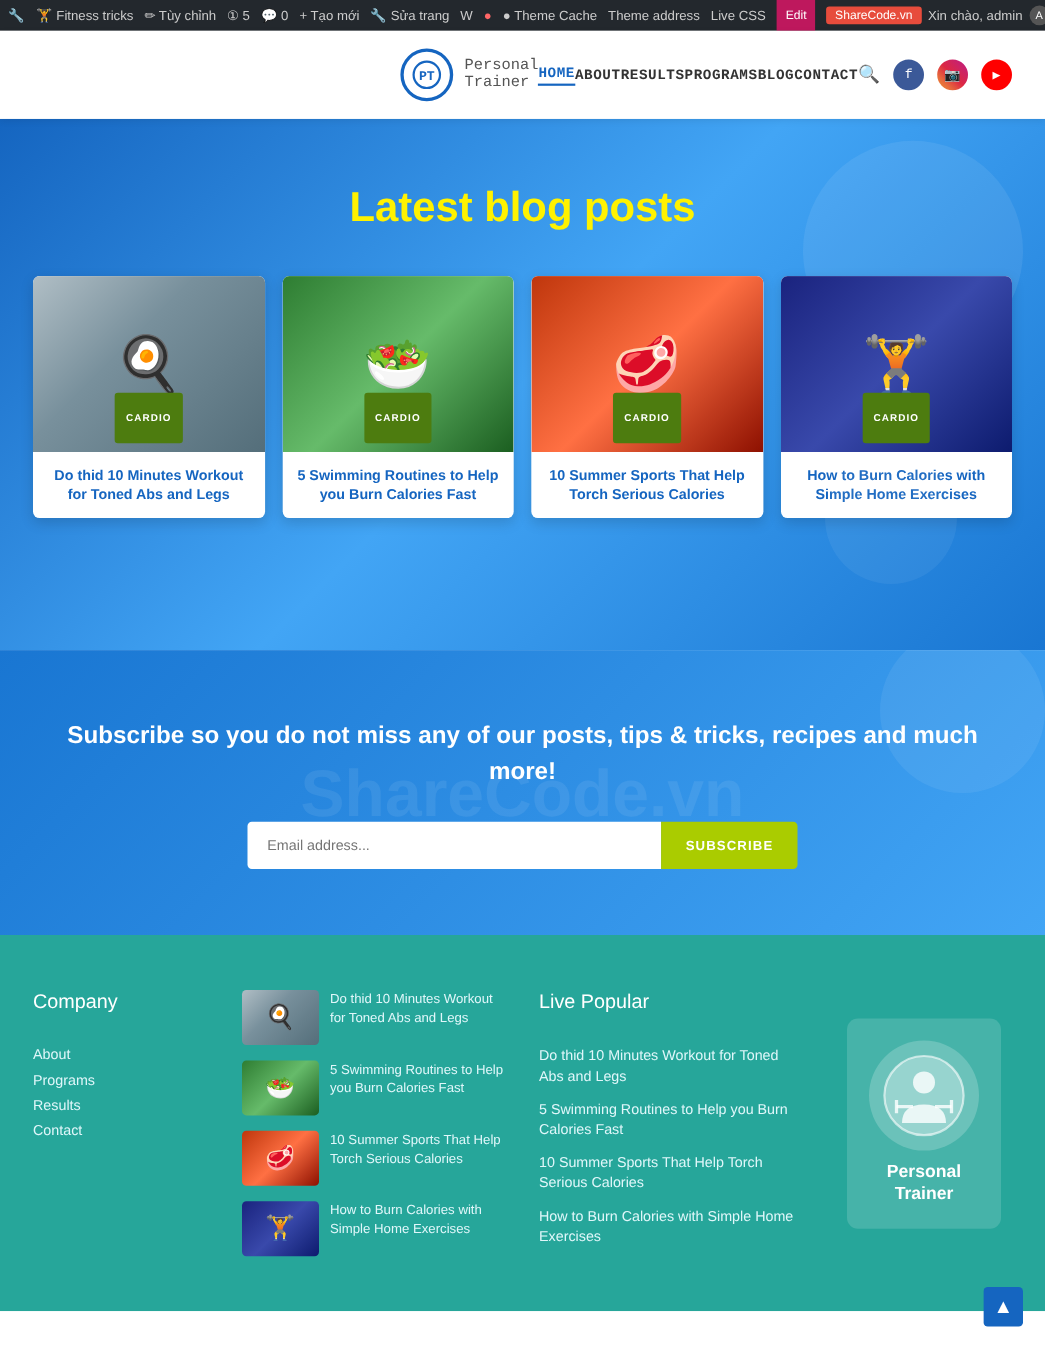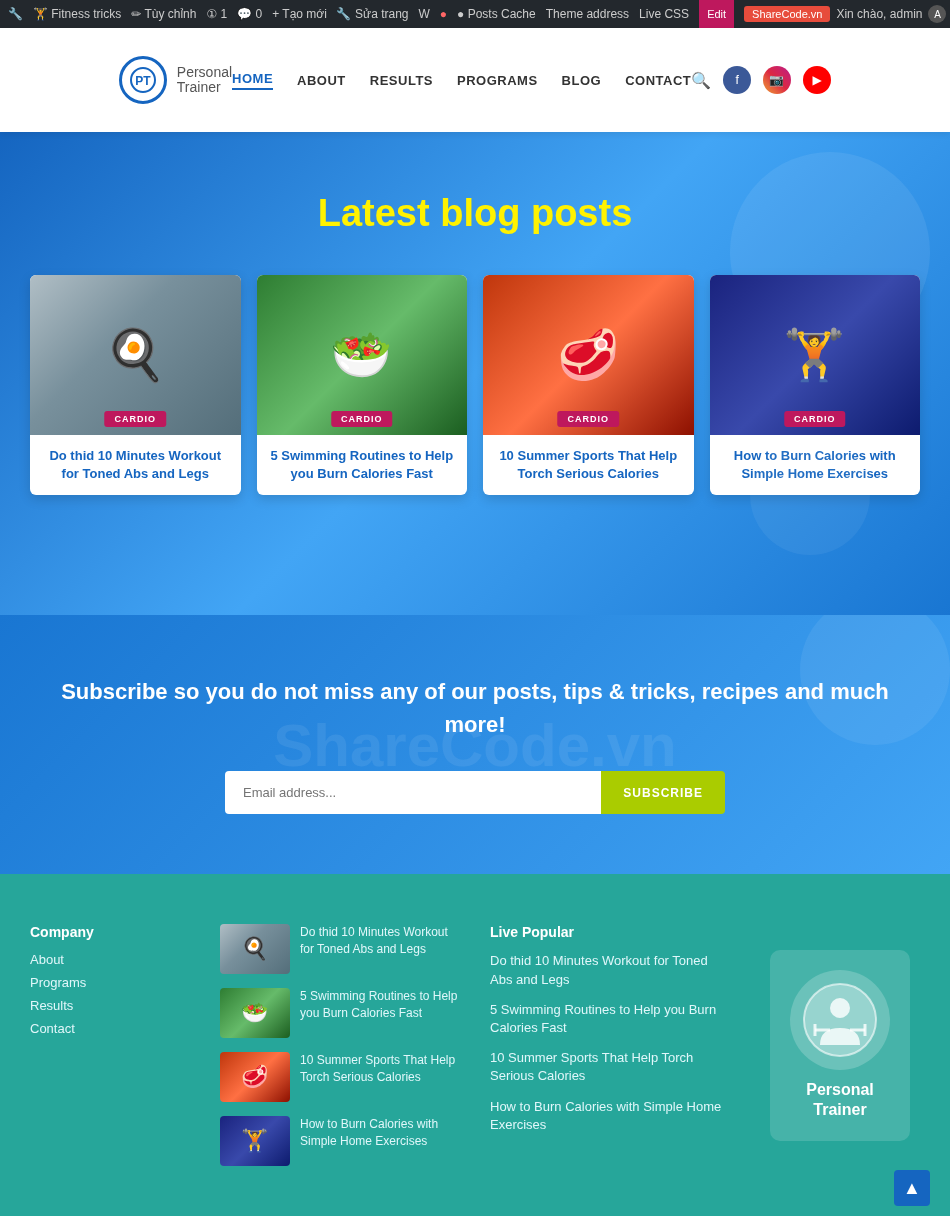--- a/index.html
+++ b/index.html
@@ -24,42 +24,43 @@
       padding: 19px 8px;
       border-radius: 3px;
       font-size: 11px;
     }
 
     
     .site-header {
       background: #fff;
       display: flex;
       align-items: center;
-      justify-content: center;
-      padding: 28px 30px;
+      justify-content: flex-end;
+      padding: 16px 30px;
       box-shadow: 0 2px 6px rgba(0,0,0,0.08);
       position: relative;
       z-index: 10;
+      font-family: Liberation Mono, monospace;
     }
     .logo-area {
       display: flex;
       align-items: center;
       gap: 10px;
     }
     .logo-circle {
       width: 48px; height: 48px;
       border: 3px solid #1565c0;
       border-radius: 50%;
       display: flex; align-items: center; justify-content: center;
       font-size: 20px; color: #1565c0; font-weight: bold;
     }
     .logo-text { font-size: 18px; font-weight: bold; color: #1a237e; line-height: 1.1; }
     .logo-text span { display: block; font-size: 14px; font-weight: normal; color: #555; }
 
-    .main-nav { display: flex; gap: 24px; align-items: center; }
+    .main-nav { display: flex; align-items: center; }
     .main-nav a {
       text-decoration: none; color: #333; font-size: 13px; font-weight: 600;
       letter-spacing: 0.5px; text-transform: uppercase;
     }
     .main-nav a.active { color: #1565c0; border-bottom: 2px solid #1565c0; padding-bottom: 2px; }
     .header-icons { display: flex; gap: 12px; align-items: center; }
     .header-icons .icon-btn { font-size: 16px; color: #333; cursor: pointer; text-decoration: none; }
     .social-icon { 
       width: 28px; height: 28px; border-radius: 50%; 
       display: flex; align-items: center; justify-content: center;
@@ -125,24 +126,24 @@
 
     .card-img-placeholder {
       width: 100%; height: 100%;
       display: flex; align-items: center; justify-content: center;
       font-size: 40px;
     }
     .card-badge {
       position: absolute;
       bottom: 8px; left: 50%;
       transform: translateX(-50%);
-      background: #be185d;
+      background: #4d7c0f;
       color: #fff;
       font-size: 9px; font-weight: bold;
-      padding: 3px 10px;
+      padding: 18px 10px;
       border-radius: 3px;
       text-transform: uppercase;
       letter-spacing: 1px;
     }
     .card-body { padding: 12px; }
     .card-title {
       font-size: 13px; font-weight: bold; color: #1565c0;
       line-height: 1.4; text-align: center;
     }
 
@@ -218,23 +219,23 @@
       padding: 50px 30px 20px;
       color: #fff;
     }
     .footer-grid {
       display: grid;
       grid-template-columns: 1fr 1.5fr 1.5fr 1fr;
       gap: 30px;
       margin-bottom: 30px;
     }
     .footer-col h4 {
-      font-size: 14px;
-      font-weight: bold;
-      margin-bottom: 12px;
+      font-size: 18px;
+      font-weight: normal;
+      margin-bottom: 30px;
       color: #fff;
     }
     .footer-col a {
       display: block;
       color: #e0f7fa;
       text-decoration: none;
       font-size: 13px;
       margin-bottom: 8px;
     }
 
@@ -285,27 +286,27 @@
       z-index: 999;
     }
   </style>
 </head>
 <body>
 
 <div class="admin-bar">
   <span>🔧</span>
   <span>🏋 Fitness tricks</span>
   <span>✏ Tùy chỉnh</span>
-  <span>① 1</span>
+  <span>① 5</span>
   <span>💬 0</span>
   <span>+ Tạo mới</span>
   <span>🔧 Sửa trang</span>
   <span>W</span>
   <span style="color:#f66;">●</span>
-  <span>● Posts Cache</span>
+  <span>● Theme Cache</span>
   <span>Theme address</span>
   <span>Live CSS</span>
   <span class="edit-btn">Edit</span>
   <span style="margin-left:auto; display:flex; align-items:center; gap:6px;">
     <span style="background:#e74c3c;color:#fff;padding:2px 8px;border-radius:3px;font-size:11px;">ShareCode.vn</span>
     <span>Xin chào, admin</span>
     <span style="background:#555;color:#fff;width:18px;height:18px;border-radius:50%;display:inline-flex;align-items:center;justify-content:center;font-size:10px;">A</span>
 
   </span>
 </div>

